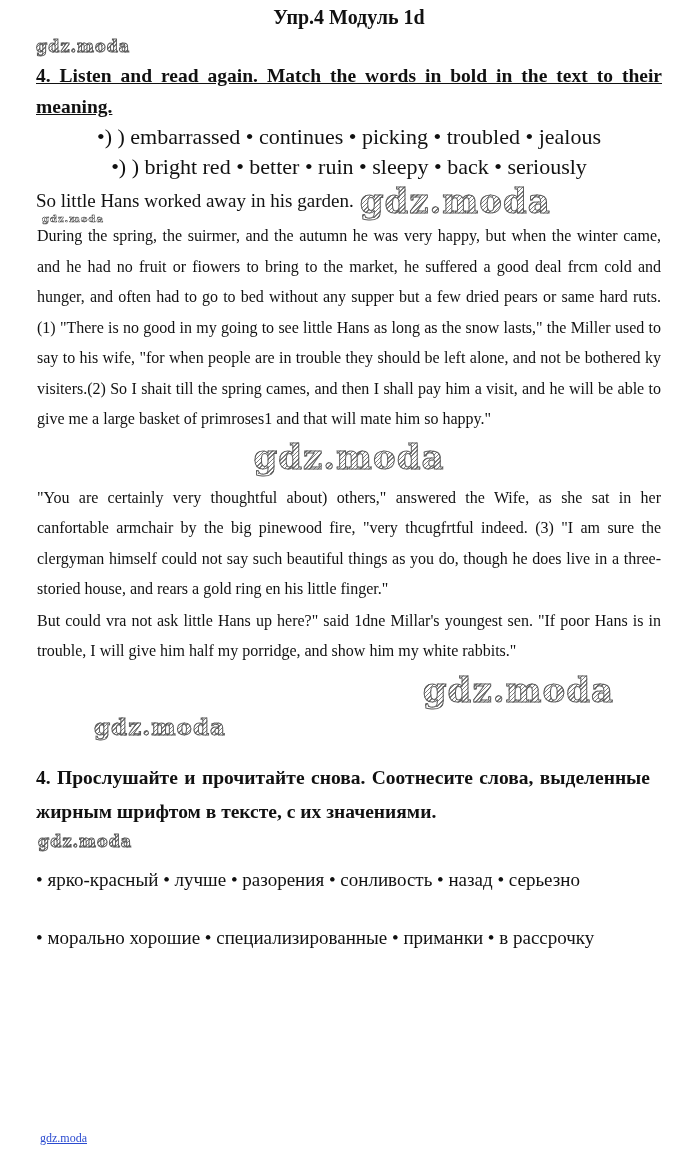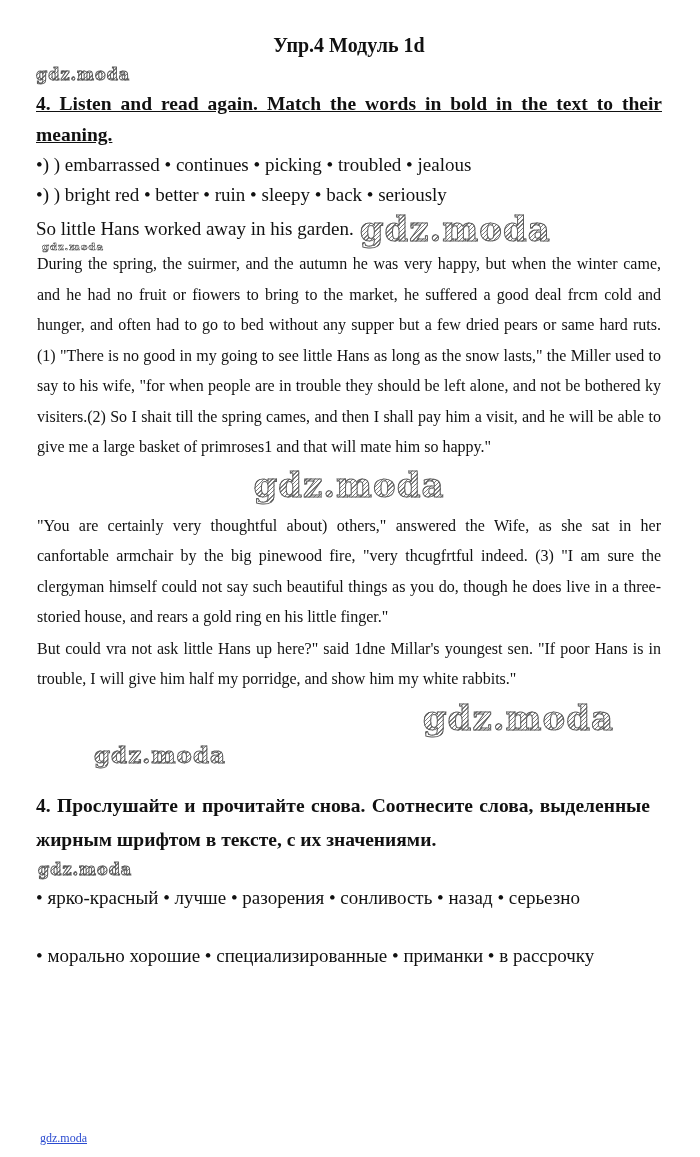--- a/index.html
+++ b/index.html
@@ -1,20 +1,20 @@
 <!DOCTYPE html>
 <html><head>
 <meta charset="utf-8">
 <style>
   html,body{margin:0;padding:0;}
   body{
     width:700px;height:1157px;background:#ffffff;overflow:hidden;position:relative;
     font-family:"Liberation Serif", serif;color:#111;
   }
-  .page{padding:32px 38px 0 36px;position:relative;height:1141px;box-sizing:border-box;}
+  .page{padding:4px 38px 0 36px;position:relative;height:1141px;box-sizing:border-box;}
 
   .title{margin:0;text-align:center;font-size:20px;font-weight:bold;line-height:26px;}
 
   
   .wm{
     font-family:"DejaVu Serif", serif;font-weight:700;letter-spacing:1px;
     color:transparent;white-space:nowrap;
     background-image:repeating-linear-gradient(135deg, rgba(110,110,110,.9) 0 1px, rgba(255,255,255,0) 1px 3px);
     -webkit-background-clip:text;background-clip:text;
     -webkit-text-stroke:1px rgba(85,85,85,.95);
@@ -23,21 +23,21 @@
   .wm-xl{font-size:34px;}
   .wm-md{font-size:23px;}
   .wm-sm{font-size:16px;}
   .wm-xs{font-size:10px;-webkit-text-stroke:0.6px rgba(85,85,85,.95);}
 
   .wm-row-top{margin:8px 0 0 0;height:20px;}
 
   .heading{font-weight:bold;font-size:19.5px;line-height:31px;text-align:justify;margin:2px 0 0 0;text-decoration:underline;}
   .heading-ru{font-weight:bold;font-size:19.5px;line-height:34px;text-align:justify;margin:18px 12px 0 0;}
 
-  .wordline{font-size:19px;line-height:30px;margin:0;}
+  .wordline{font-size:22px;line-height:30px;margin:0;text-align:center;}
   .wordline-ru{font-size:19px;line-height:30px;margin:14px 0 0 0;}
 
   .story{font-size:16px;line-height:30.5px;text-align:justify;margin:1px;}
   .introrow{display:flex;align-items:center;height:38px;position:relative;}
   .introrow .introtext{font-size:19px;}
   .introrow .wm{margin-left:6px;}
   .tiny-wm{position:absolute;left:0;top:32px;}
 
   .wm-center{text-align:center;margin:5px 0 5px 0;height:38px;}
   .wm-right{text-align:right;padding-right:48px;margin-top:6px;height:40px;}
@@ -90,19 +90,19 @@
     <span class="wm wm-md">gdz.moda</span>
   </div>
 
   <div class="heading-ru">4. Прослушайте и прочитайте снова. Соотнесите слова, выделенные жирным шрифтом в тексте, с их значениями.</div>
 
 
   <div class="wm-mid-ru">
     <span class="wm wm-sm">gdz.moda</span>
   </div>
 
-  <div class="wordline-ru" style="margin-top:2px;">• ярко-красный • лучше • разорения • сонливость • назад • серьезно</div>
+  <div class="wordline-ru" style="margin-top:12px;">• ярко-красный • лучше • разорения • сонливость • назад • серьезно</div>
 
   <div class="wordline-ru" style="margin-top:28px;">• морально хорошие • специализированные • приманки • в рассрочку</div>
 
   <a class="footer-link" href="#">gdz.moda</a>
 
 </div>
 
 </body></html>

